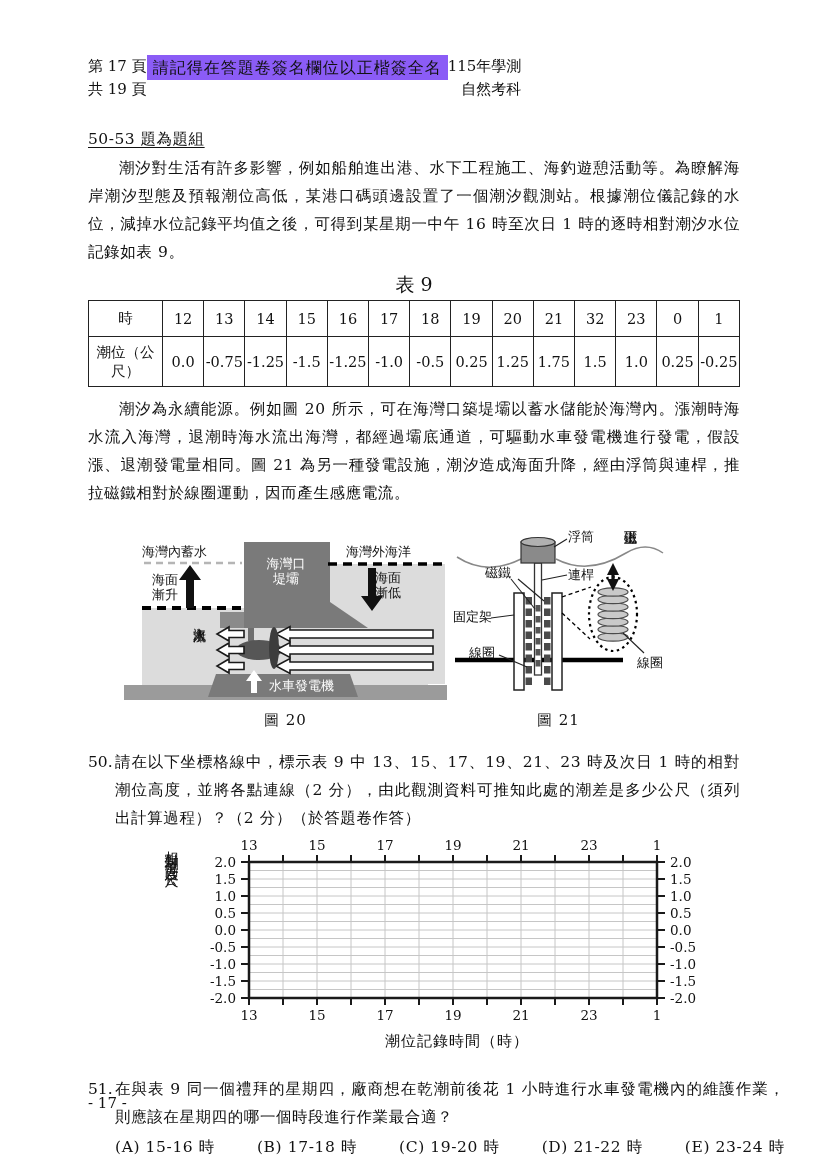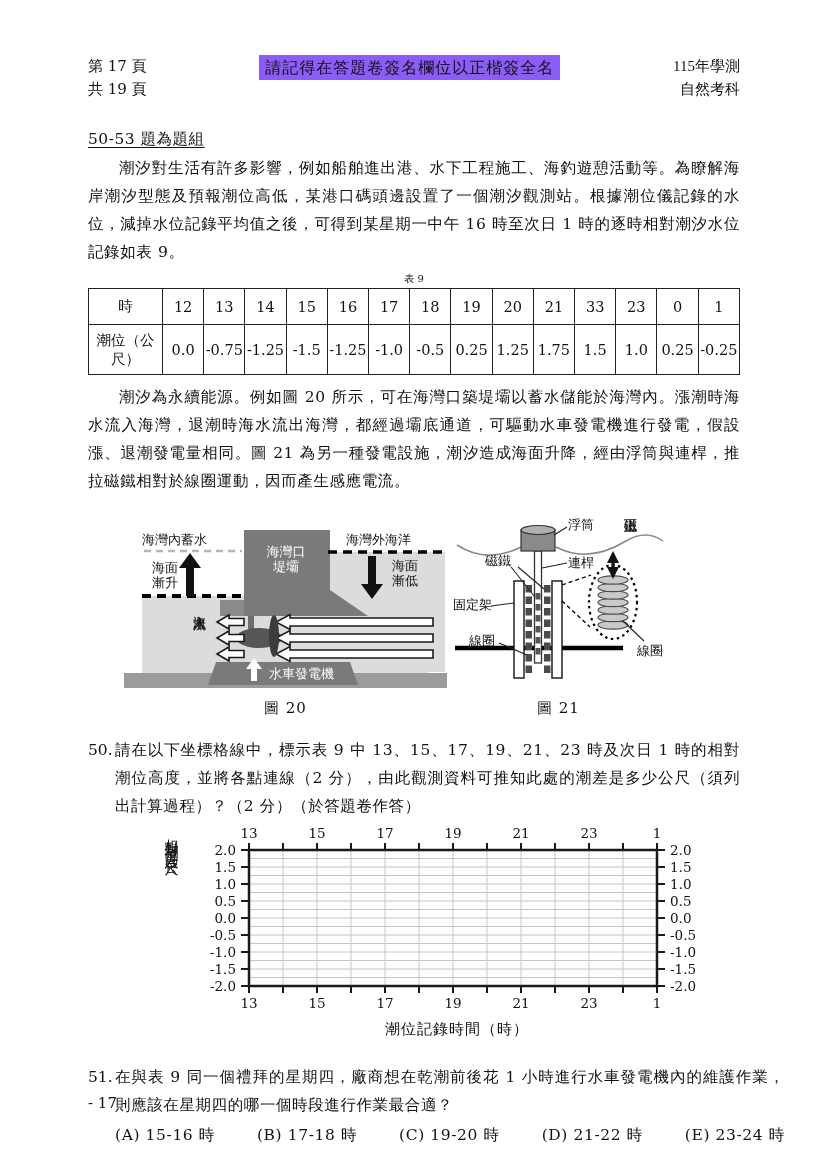--- a/index.html
+++ b/index.html
@@ -1,33 +1,33 @@
 <!DOCTYPE html>
 <html lang="zh-Hant"><head>
 <meta charset="utf-8">
 <style>
   * { margin:0; padding:0; box-sizing:border-box; }
   html,body { background:#ffffff; }
   body { font-family:"DejaVu Serif","Liberation Serif",serif; color:#111; }
   .page { position:relative; width:827px; height:1170px; background:#fff; padding:55px 87px 0 88px; overflow:hidden; }
 
   
-  .header { display:flex; justify-content:space-between; align-items:flex-start; font-size:15px; line-height:23px; }
+  .header { display:flex; justify-content:flex-start; align-items:flex-start; font-size:15px; line-height:23px; }
   .h-left, .h-right { white-space:nowrap; }
-  .h-right { text-align:right;font-family:Liberation Serif, serif; }
+  .h-right { text-align:right; }
   .notice { display:inline-block; background:#8b5cf6; padding:1px 6px; font-size:16px; letter-spacing:1px; }
 
   
   .content { margin-top:28px; }
   .group-title { font-size:15.5px; text-decoration:underline; text-underline-offset:3px; margin-bottom:4px; letter-spacing:0.5px; }
   .body-p { font-size:15.5px; line-height:28px; text-align:justify; letter-spacing:0.6px; }
   .indent { text-indent:2em; }
 
   
-  .tbl-caption { text-align:center; font-size:10px; margin:6px 0 2px 0; }
+  .tbl-caption { text-align:center; font-size:19px; margin:6px 0 2px 0; }
   table.t9 { width:100%; border-collapse:collapse; table-layout:fixed; }
   table.t9 th, table.t9 td { border:1px solid #222; text-align:center; vertical-align:middle; font-weight:normal; font-size:14.5px; padding:0 1px; }
   table.t9 tr.r1 th, table.t9 tr.r1 td { height:36px; }
   table.t9 tr.r2 th, table.t9 tr.r2 td { height:50px; }
   table.t9 th.rowhead { width:74px; line-height:19px; }
 
   
   .figures-row { display:flex; align-items:flex-end; margin-top:10px; }
   .fig { text-align:center; }
   .fig-canvas { position:relative; }
@@ -82,21 +82,21 @@
       <td>12</td>
             <td>13</td>
             <td>14</td>
             <td>15</td>
             <td>16</td>
             <td>17</td>
             <td>18</td>
             <td>19</td>
             <td>20</td>
             <td>21</td>
-            <td>33</td>
+            <td>32</td>
             <td>23</td>
             <td>0</td>
             <td>1</td>
           </tr>
       <tr class="r2" id="levels-row">
         <th class="rowhead">潮位（公尺）</th>
       <td>0.0</td>
             <td>-0.75</td>
             <td>-1.25</td>
             <td>-1.5</td>
@@ -149,21 +149,21 @@
               <line x1="18" y1="66" x2="118" y2="66" stroke="#000" stroke-width="4" stroke-dasharray="9,6"></line>
               <line x1="204" y1="22" x2="321" y2="22" stroke="#000" stroke-width="3.5" stroke-dasharray="9,6"></line>
             </g>
             <path d="M62,66 L62,38 L55,38 L66,23 L77,38 L70,38 L70,66 Z" fill="#111"></path>
             <path d="M244,26 L244,54 L237,54 L248,69 L259,54 L252,54 L252,26 Z" fill="#111"></path>
             <path d="M127,151 L127,139 L122,139 L130,128 L138,139 L133,139 L133,151 Z" fill="#fff"></path>
           </svg>
           <div class="flabel" style="left:18px;top:2px">海灣內蓄水</div>
           <div class="flabel" style="left:222px;top:2px">海灣外海洋</div>
           <div class="flabel wrap2" style="left:27px;top:30px">海面漸升</div>
-          <div class="flabel wrap2" style="left:267px;top:28px">海面漸低</div>
+          <div class="flabel wrap2" style="left:250px;top:28px">海面漸低</div>
           <div class="flabel vtext" style="left:68px;top:76px">海水流入</div>
           <div class="flabel white" style="left:139px;top:14px;width:46px;text-align:center;white-space:normal">海灣口堤壩</div>
           <div class="flabel white" style="left:145px;top:136px">水車發電機</div>
         </div>
         <div class="fig-caption">圖 20</div>
       </div>
 
       <div class="fig" style="margin-left:4px">
         <div class="fig-canvas" style="width:215px;height:185px">
           <svg width="215" height="185" viewBox="0 0 215 185">

